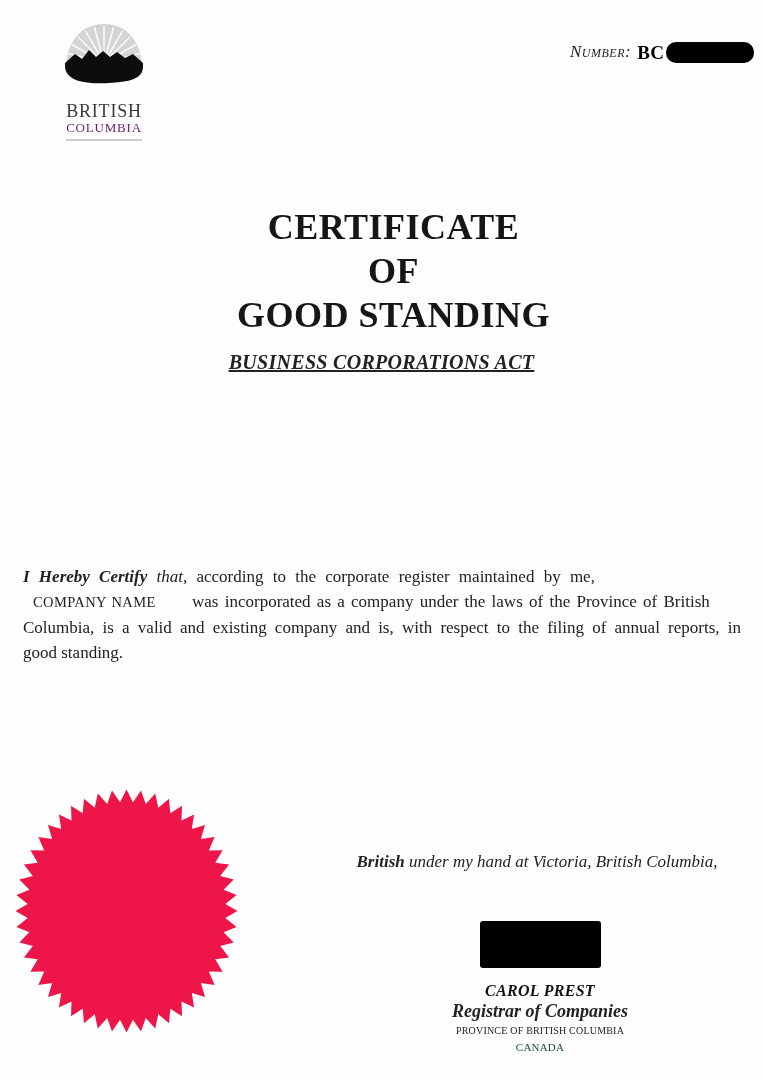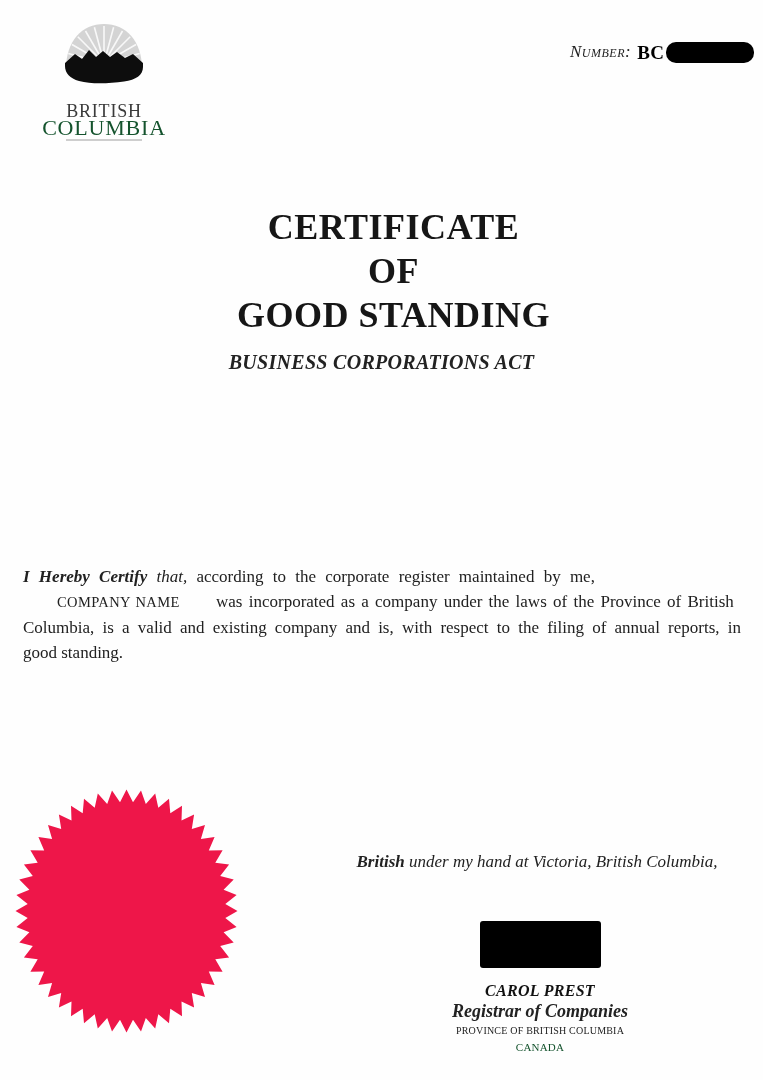--- a/index.html
+++ b/index.html
@@ -6,44 +6,44 @@
   .page{
     position:relative;width:763px;height:1080px;margin:0 auto;
     background:#fefefe;overflow:hidden;
     font-family:"Liberation Serif",serif;color:#1c1c1c;
   }
 
   
   .logo{position:absolute;left:34px;top:20px;width:140px;text-align:center;}
   .logo svg{width:84px;height:68px;display:block;margin:0 auto;}
   .logo-t1{font-size:18px;line-height:16px;letter-spacing:.8px;color:#3a3a3a;margin-top:15px;}
-  .logo-t2{font-size:22px;line-height:17px;letter-spacing:.8px;color:#14532d;}
+  .logo-t2{font-size:13px;line-height:17px;letter-spacing:.8px;color:#701a75;}
   .logo-tagline{width:76px;height:2px;background:#c2c2c2;opacity:.8;margin:3px auto 0;}
 
   
   .number-row{position:absolute;left:570px;top:42px;display:flex;align-items:flex-start;}
   .num-label{font-style:italic;font-variant:small-caps;font-size:17px;letter-spacing:.5px;color:#222;}
   .num-prefix{font-weight:bold;font-size:19px;margin-left:6px;letter-spacing:.5px;color:#000;}
   .num-redaction{width:88px;height:21px;background:#000;border-radius:10px;margin-left:1px;}
 
   
   .title{position:absolute;left:12px;top:205px;width:100%;text-align:center;
          font-weight:bold;font-size:36px;line-height:44px;letter-spacing:.5px;color:#161616;}
   .subtitle{position:absolute;left:0;top:351px;width:100%;text-align:center;
-            font-weight:bold;font-style:italic;font-size:20px;letter-spacing:.3px;color:#222;}
+            font-weight:bold;font-style:italic;font-size:20px;letter-spacing:.3px;color:#222;text-decoration:underline;}
 
   
   .bodytext{position:absolute;left:23px;top:564px;width:718px;font-size:17px;line-height:25px;color:#212121;}
   .bline{white-space:nowrap;}
   .l1{word-spacing:5px;}
   .l2{word-spacing:2px;}
   .l3{white-space:normal;text-align:justify;text-align-last:justify;}
   .bi{font-weight:bold;font-style:italic;}
   .it{font-style:italic;}
-  .company{font-size:14.5px;letter-spacing:.4px;margin-left:34px;margin-right:30px;word-spacing:1px;}
+  .company{font-size:14.5px;letter-spacing:.4px;margin-left:10px;margin-right:30px;word-spacing:1px;}
 
   
   .seal{position:absolute;left:15px;top:789px;width:223px;height:244px;}
 
   
   .issued{position:absolute;left:327px;top:851px;width:420px;text-align:center;
           font-style:italic;font-size:17px;line-height:22px;color:#222;}
 
   
   .sig{position:absolute;left:390px;top:921px;width:300px;text-align:center;}

